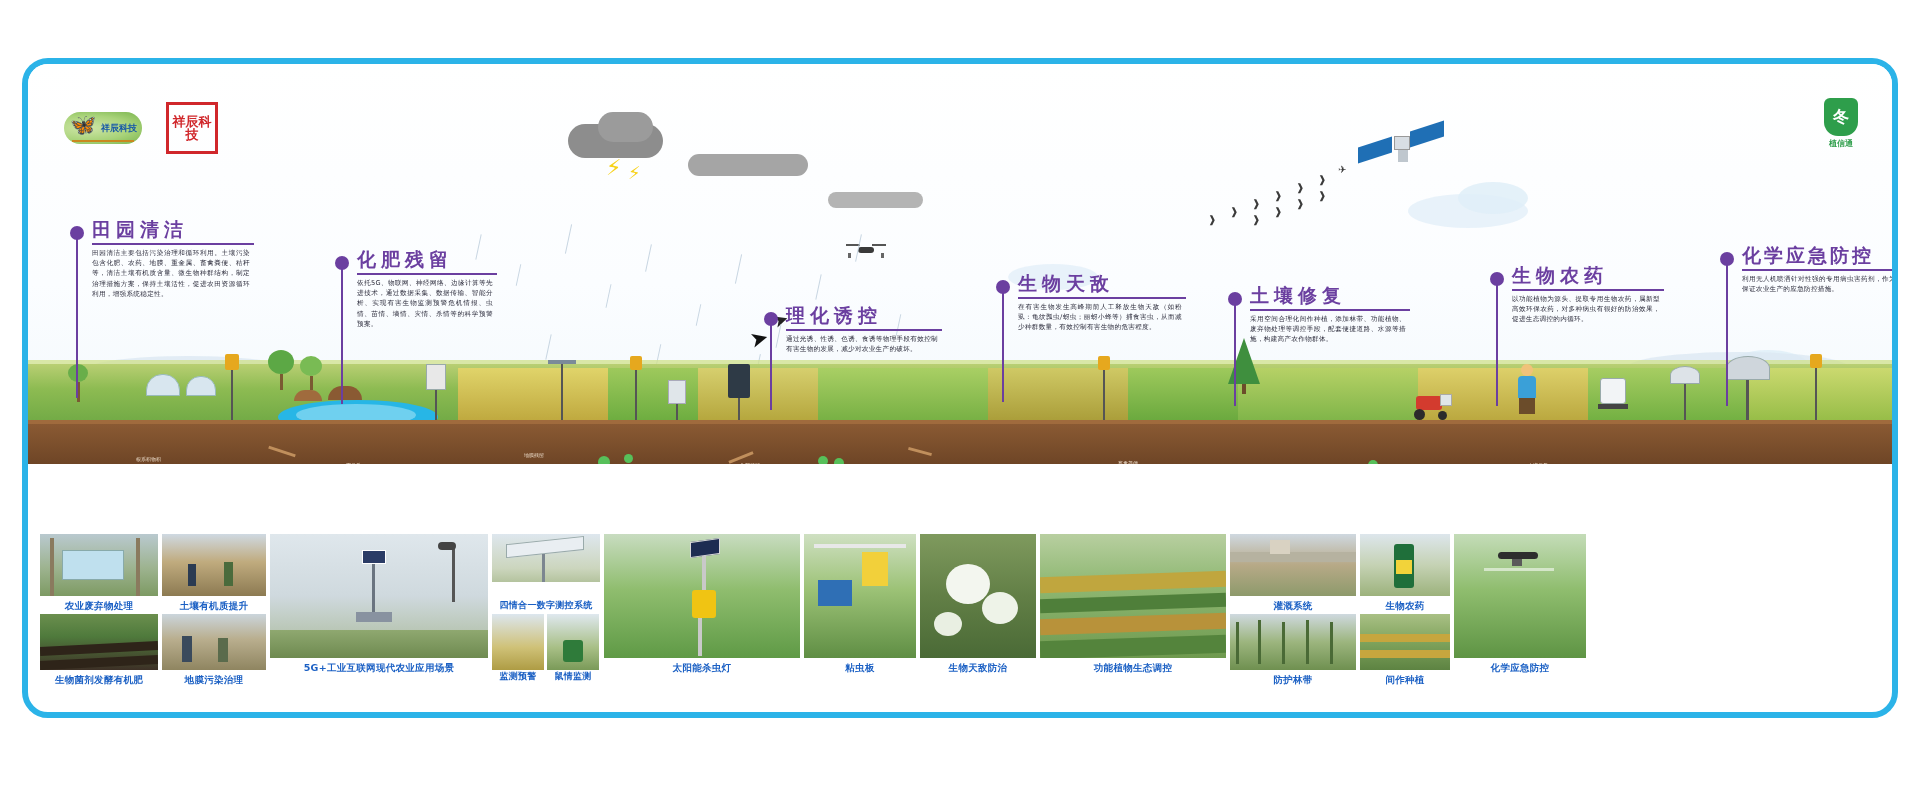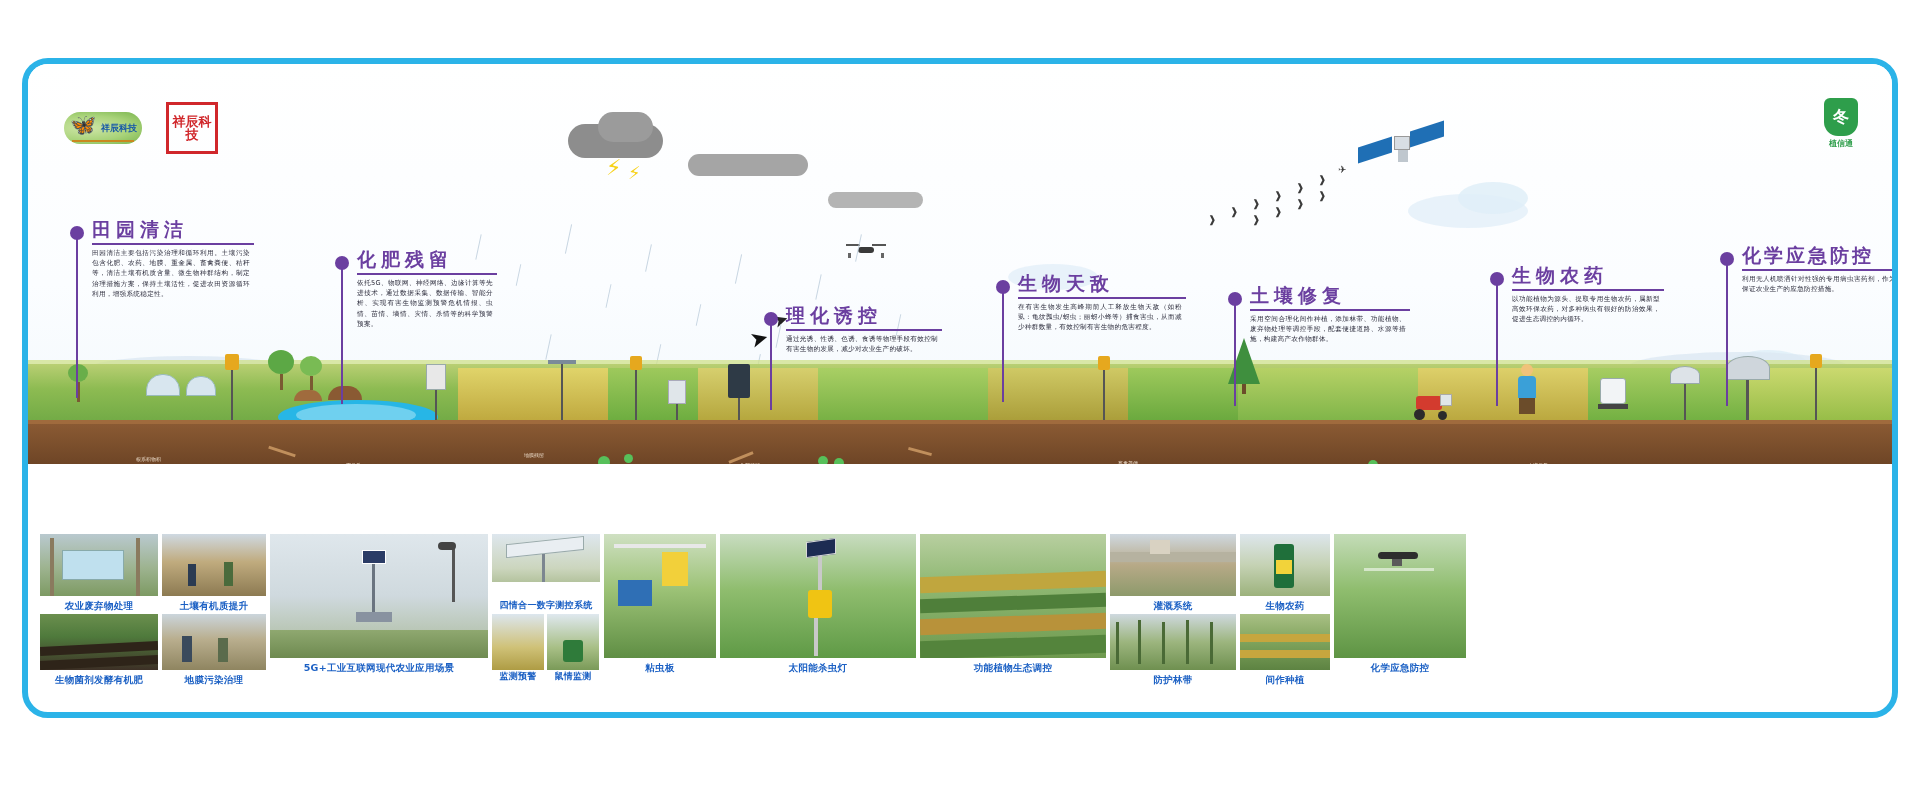--- a/index.html
+++ b/index.html
@@ -474,38 +474,46 @@
         <div>
           <div class="gphoto" style="width:52px;height:56px;background:linear-gradient(180deg,#dfe8ef 0%,#a8bf86 60%,#7a9a58 100%);">
             <div style="position:absolute;left:16px;top:26px;width:20px;height:22px;background:#2f7b3a;border-radius:3px;"></div>
           </div>
           <div class="cap" style="font-size:9px;">鼠情监测</div>
         </div>
       </div>
     </div>
 
     <div class="gcol">
-      <div class="gphoto" style="width:112px;height:124px;background:linear-gradient(180deg,#cfe0c2 0%,#9cc276 45%,#5f8e44 100%);">
-        <div style="position:absolute;left:10px;top:10px;width:92px;height:4px;background:#e8e8e8;"></div>
-        <div style="position:absolute;left:14px;top:46px;width:34px;height:26px;background:#2f6fb5;"></div>
-        <div style="position:absolute;left:58px;top:18px;width:26px;height:34px;background:#f2d03a;"></div>
-      </div>
-      <div class="cap">粘虫板</div>
-    </div>
-
-    <div class="gcol">
       <div class="gphoto" style="width:196px;height:124px;background:linear-gradient(180deg,#c8dcc0 0%,#8fbd6e 45%,#5f9a46 100%);">
         <div style="position:absolute;left:86px;top:6px;width:30px;height:16px;background:#1d2c52;border:1px solid #d8d8d8;transform:skewY(-8deg);"></div>
         <div style="position:absolute;left:98px;top:22px;width:4px;height:44px;background:#c9c9c9;"></div>
         <div style="position:absolute;left:88px;top:56px;width:24px;height:28px;background:#f0c413;border-radius:3px;"></div>
         <div style="position:absolute;left:94px;top:84px;width:4px;height:38px;background:#c9c9c9;"></div>
       </div>
       <div class="cap">太阳能杀虫灯</div>
     </div>
 
+    <div class="gcol">
+      <div class="gphoto" style="width:112px;height:124px;background:linear-gradient(180deg,#cfe0c2 0%,#9cc276 45%,#5f8e44 100%);">
+        <div style="position:absolute;left:10px;top:10px;width:92px;height:4px;background:#e8e8e8;"></div>
+        <div style="position:absolute;left:14px;top:46px;width:34px;height:26px;background:#2f6fb5;"></div>
+        <div style="position:absolute;left:58px;top:18px;width:26px;height:34px;background:#f2d03a;"></div>
+      </div>
+      <div class="cap">粘虫板</div>
+    </div>
+
+    <div class="gcol">
+      <div class="gphoto" style="width:116px;height:124px;background:linear-gradient(180deg,#7f9a5e 0%,#627f46 50%,#4a6a36 100%);">
+        <div style="position:absolute;left:26px;top:30px;width:44px;height:40px;background:#f3f6ef;border-radius:50%;"></div>
+        <div style="position:absolute;left:62px;top:58px;width:36px;height:32px;background:#eef3e8;border-radius:50%;"></div>
+        <div style="position:absolute;left:14px;top:78px;width:28px;height:24px;background:#e9efe2;border-radius:50%;"></div>
+      </div>
+      <div class="cap">生物天敌防治</div>
+    </div>
 
     <div class="gcol">
       <div class="gphoto" style="width:186px;height:124px;background:linear-gradient(180deg,#b8cfa0 0%,#8fb873 40%,#6f9a4f 100%);">
         <div style="position:absolute;left:0;top:40px;width:186px;height:16px;background:#c0a63e;transform:rotate(-2deg);"></div>
         <div style="position:absolute;left:0;top:62px;width:186px;height:14px;background:#4f7f3a;transform:rotate(-2deg);"></div>
         <div style="position:absolute;left:0;top:82px;width:186px;height:16px;background:#b8923a;transform:rotate(-2deg);"></div>
         <div style="position:absolute;left:0;top:104px;width:186px;height:18px;background:#54843c;transform:rotate(-2deg);"></div>
       </div>
       <div class="cap">功能植物生态调控</div>
     </div>

